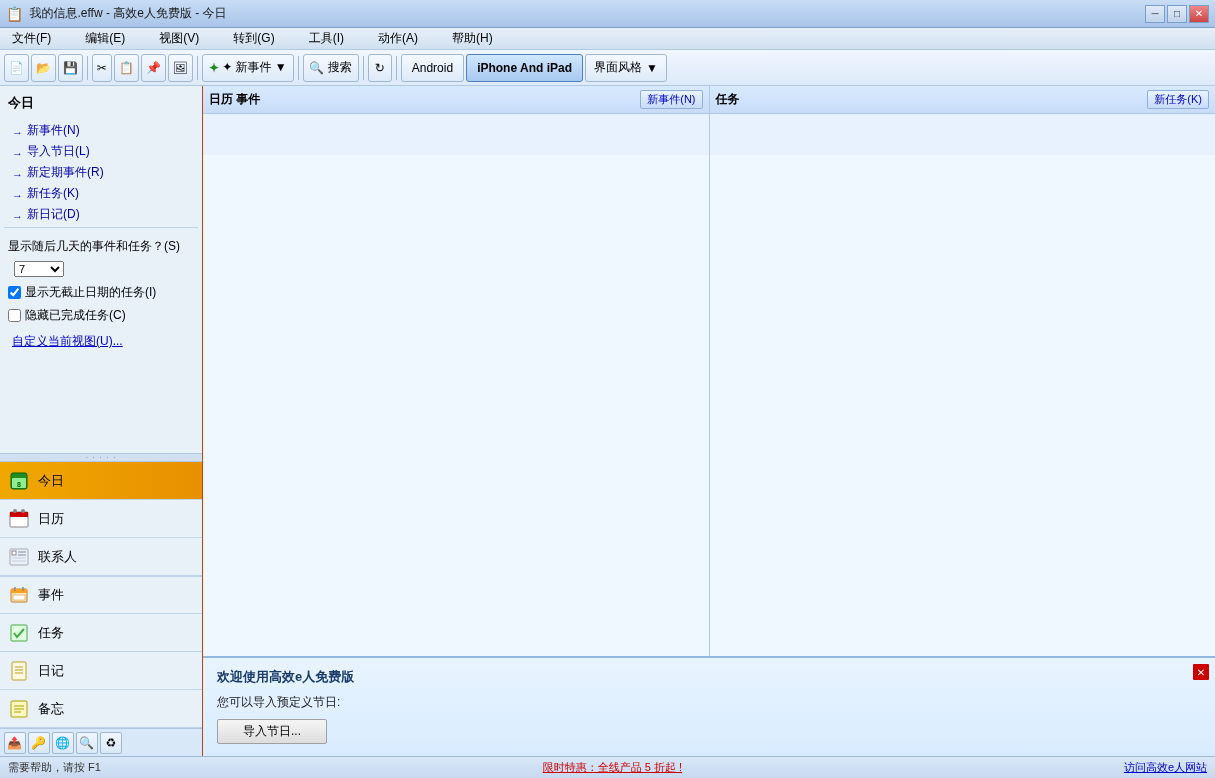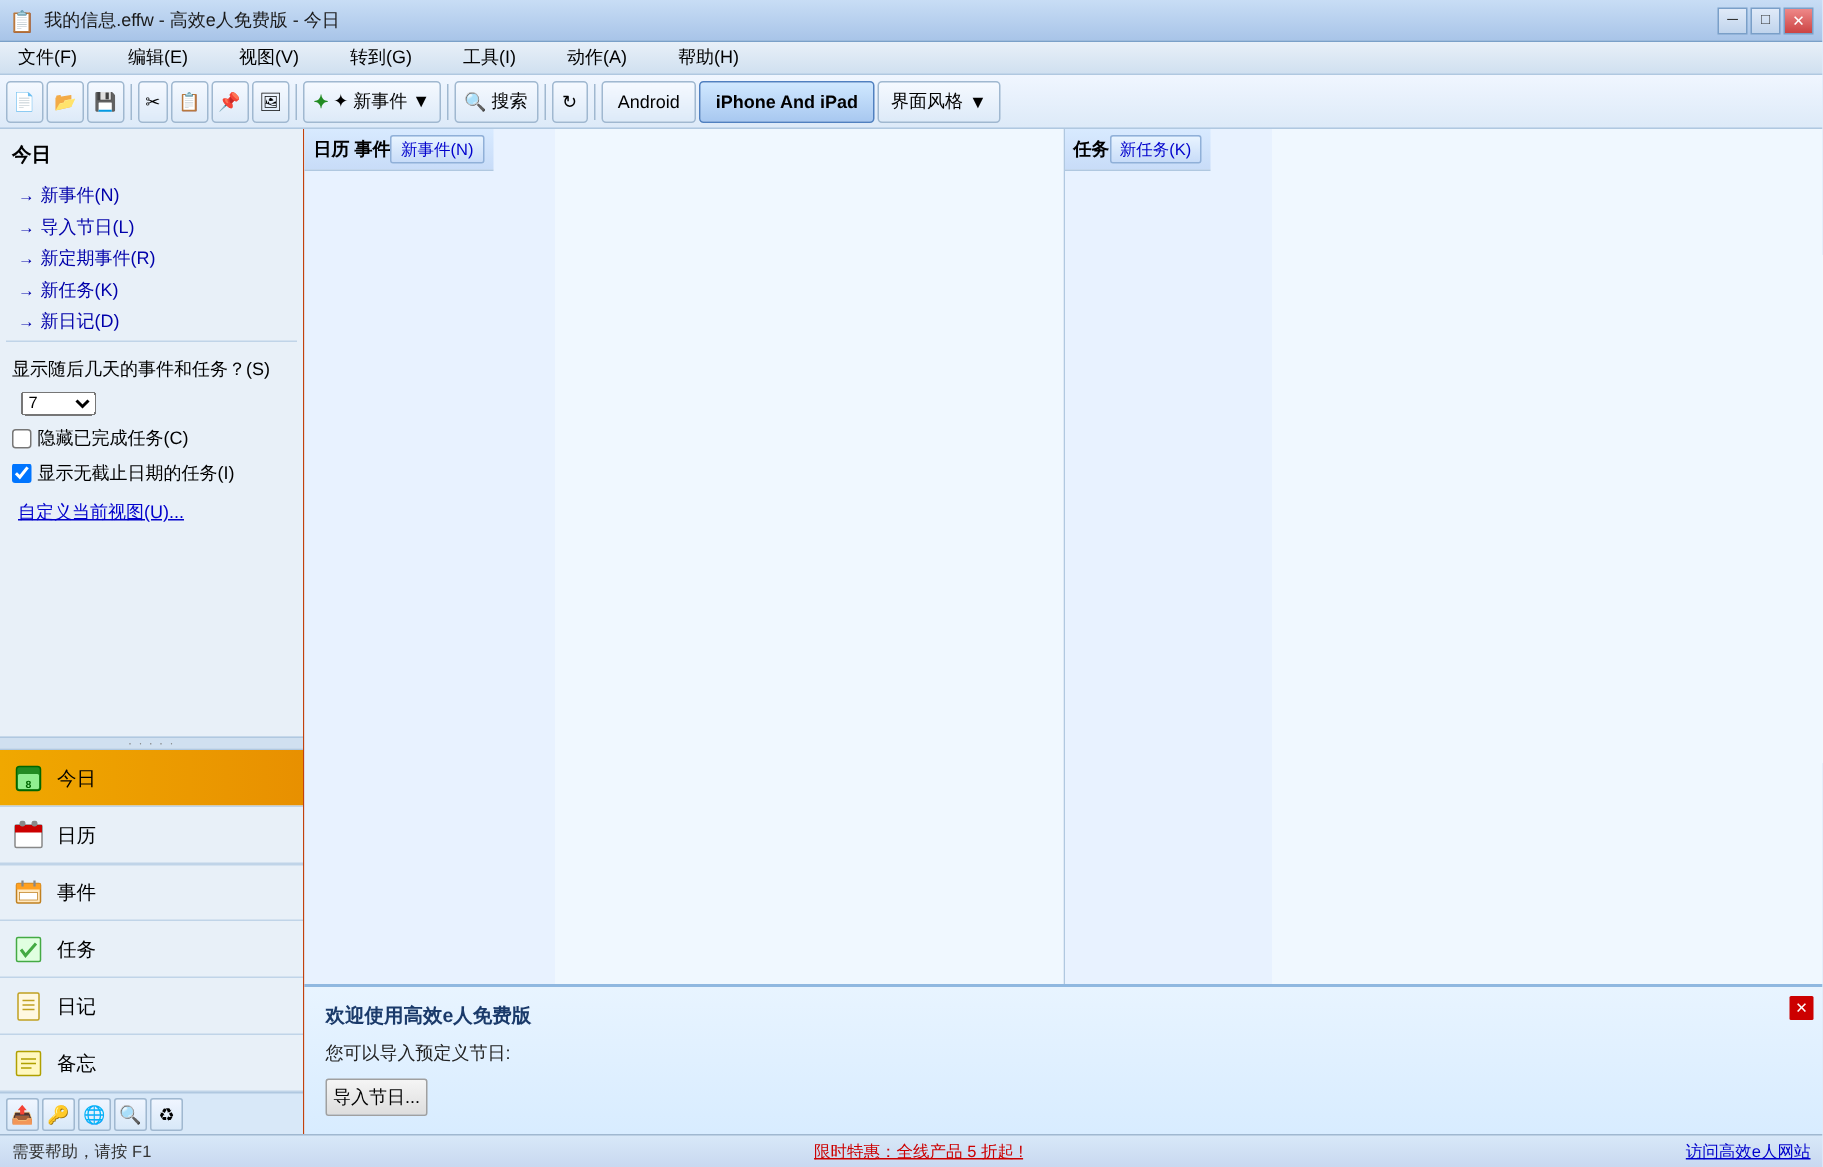--- a/index.html
+++ b/index.html
@@ -294,20 +294,21 @@
     #table-area {
       flex: 1;
       display: flex;
       background: #e8f2ff;
     }
 
     .table-panel {
       flex: 1;
       border-right: 1px solid #b0c8e0;
       display: flex;
+      flex-direction: column;
       gap: 41px;
     }
     .table-panel:last-child { border-right: none; }
 
     .table-header {
       height: 28px;
       background: linear-gradient(to bottom, #d8eaff, #c8dcf8);
       border-bottom: 1px solid #b0c8e0;
       display: flex;
       align-items: center;
@@ -346,21 +347,21 @@
       margin-bottom: 8px;
     }
     #welcome-text {
       font-size: 12px;
       color: #222;
       margin-bottom: 8px;
     }
     #import-btn {
       background: linear-gradient(to bottom, #f5f5f5, #ddd);
       border: 1px solid #a0a0a0;
-      padding: 3px 4px;
+      padding: 3px 25px;
       cursor: pointer;
       font-size: 12px;
       border-radius: 2px;
       text-align: center;
     }
     #close-welcome {
       position: absolute;
       top: 6px;
       right: 6px;
       width: 16px;
@@ -476,26 +477,26 @@
         <div style="padding: 4px 0 4px 0; font-size:12px;">显示随后几天的事件和任务？(S)</div>
         <div style="padding: 2px 0 4px 4px;">
           <select style="width:50px; font-size:11px;">
             <option>7</option>
             <option>3</option>
             <option>14</option>
             <option>30</option>
           </select>
         </div>
         <div class="checkbox-row">
+          <input type="checkbox" checked="" style="">
+          <label>显示无截止日期的任务(I)</label>
+        </div>
+        <div class="checkbox-row">
           <input type="checkbox" style="">
           <label>隐藏已完成任务(C)</label>
-        </div>
-        <div class="checkbox-row">
-          <input type="checkbox" checked="" style="">
-          <label>显示无截止日期的任务(I)</label>
         </div>
         <a class="customize-link">自定义当前视图(U)...</a>
       </div>
     </div>
 
     <div id="sidebar-resize">· · · · ·</div>
 
     <div id="nav-buttons">
       <div class="nav-btn active">
         <div class="nav-icon">
@@ -510,20 +511,33 @@
       <div class="nav-btn">
         <div class="nav-icon">
           <svg width="20" height="20" viewBox="0 0 20 20">
               <rect x="1" y="3" width="18" height="15" rx="1" fill="#fff" stroke="#888" stroke-width="1"></rect>
               <rect x="1" y="3" width="18" height="5" fill="#cc0000"></rect>
               <circle cx="6" cy="2" r="2" fill="#888"></circle>
               <circle cx="14" cy="2" r="2" fill="#888"></circle>
             </svg>
         </div>
         <span>日历</span>
+      </div>
+      <div class="nav-btn">
+        <div class="nav-icon">
+          <svg width="20" height="20" viewBox="0 0 20 20">
+              <rect x="1" y="2" width="18" height="16" rx="1" fill="#e8f0ff" stroke="#aaa" stroke-width="1"></rect>
+              <rect x="3" y="4" width="4" height="4" fill="#fff" stroke="#888"></rect>
+              <line x1="9" y1="5" x2="17" y2="5" stroke="#888" stroke-width="1"></line>
+              <line x1="9" y1="8" x2="17" y2="8" stroke="#888" stroke-width="1"></line>
+              <line x1="3" y1="11" x2="17" y2="11" stroke="#ccc" stroke-width="1"></line>
+              <line x1="3" y1="14" x2="17" y2="14" stroke="#ccc" stroke-width="1"></line>
+            </svg>
+        </div>
+        <span>联系人</span>
       </div>
     </div>
     <div id="nav-buttons2">
       <div class="nav-btn" style="border-top:1px solid #c0d4e8;">
         <div class="nav-icon">
           <svg width="20" height="20" viewBox="0 0 20 20">
               <rect x="2" y="4" width="16" height="13" rx="1" fill="#ffe8c0" stroke="#c08020" stroke-width="1"></rect>
               <rect x="2" y="4" width="16" height="4" fill="#ffa020"></rect>
               <line x1="6" y1="2" x2="6" y2="6" stroke="#888" stroke-width="1.5"></line>
               <line x1="14" y1="2" x2="14" y2="6" stroke="#888" stroke-width="1.5"></line>

